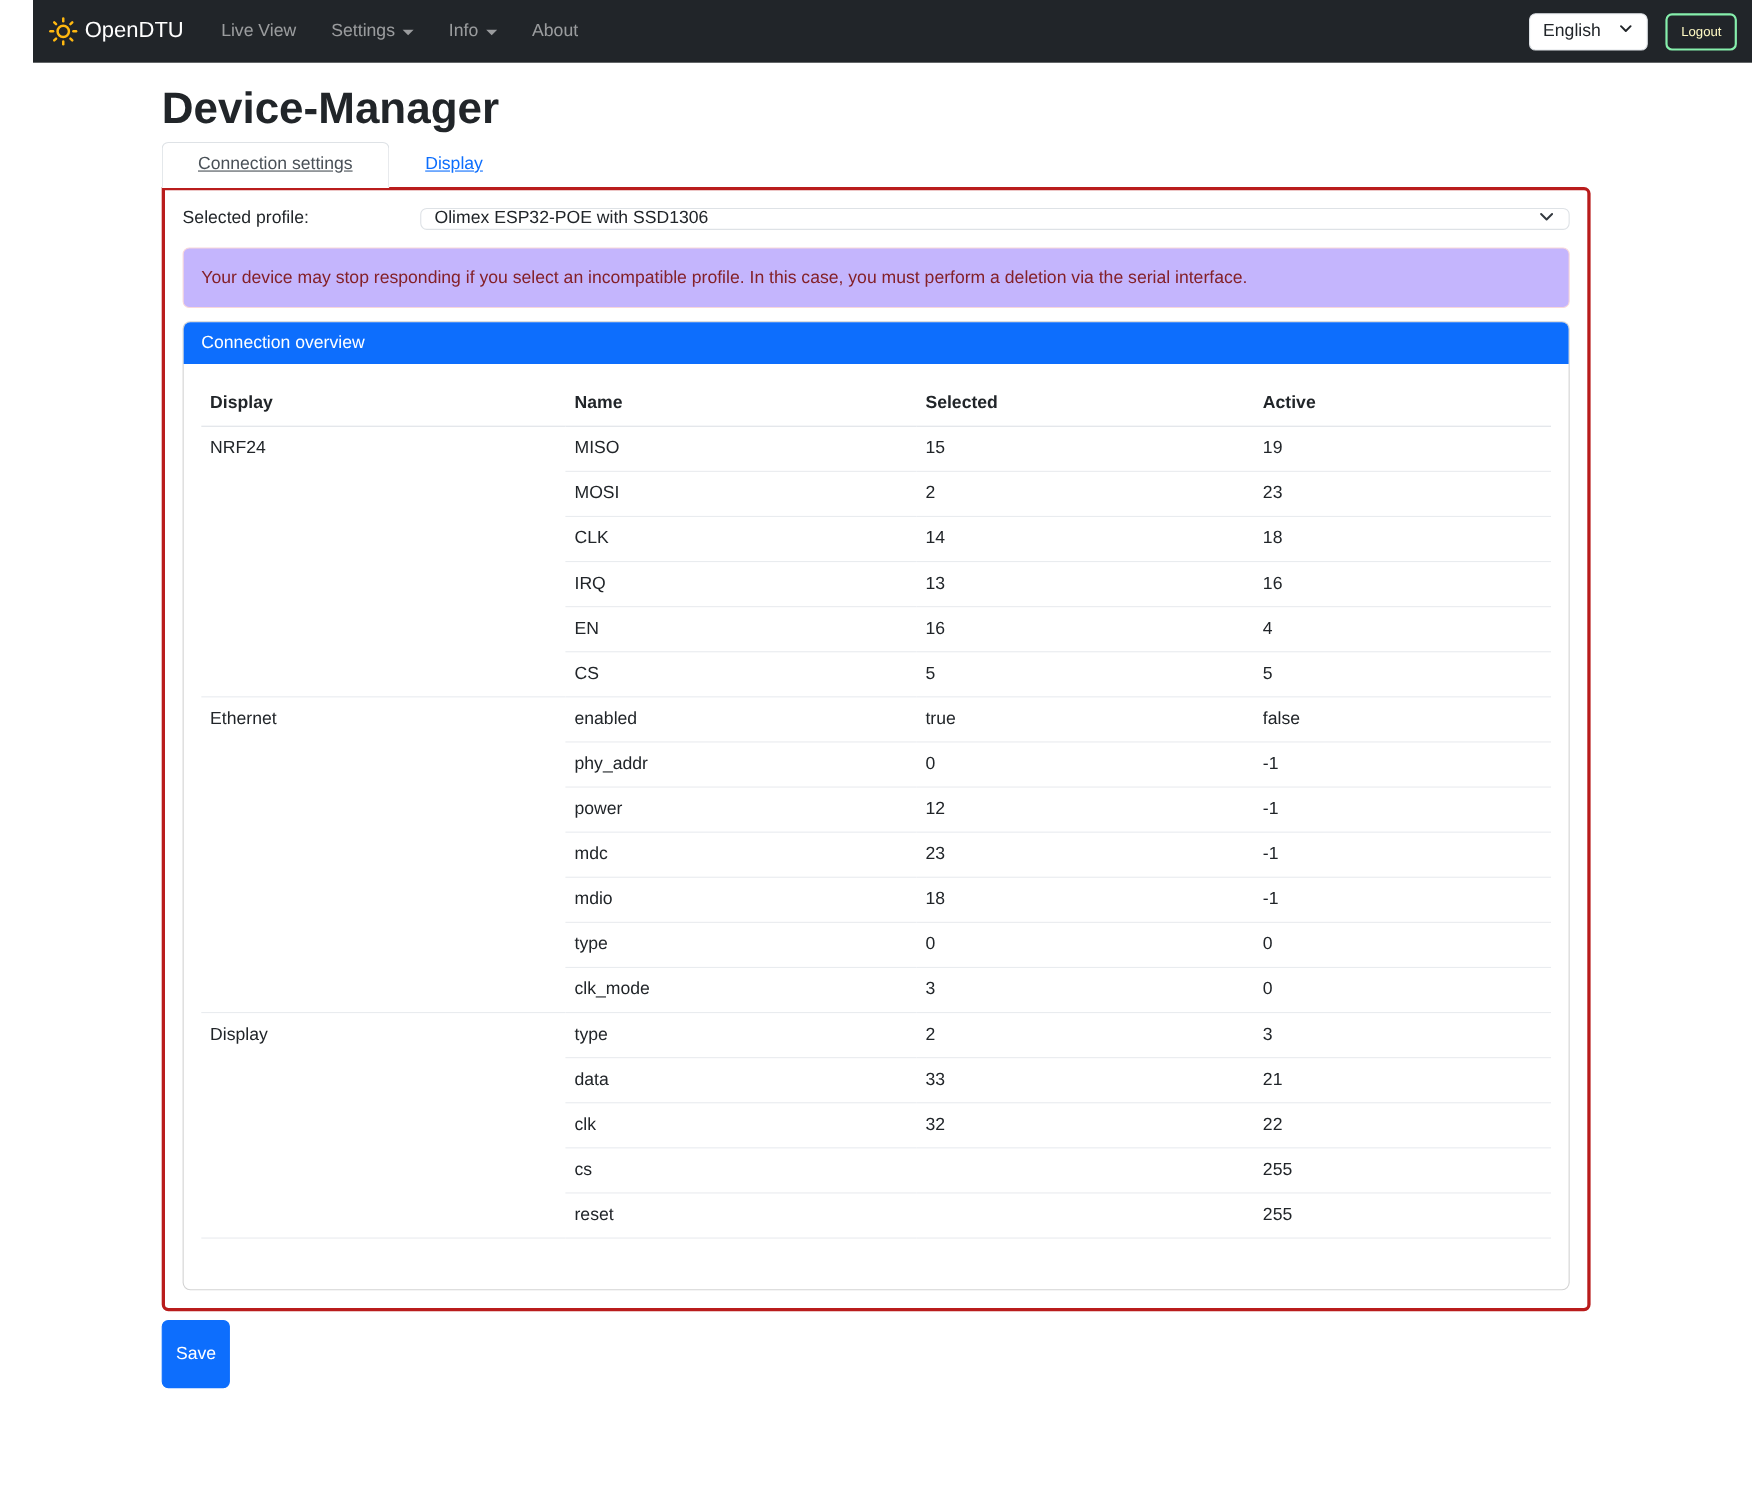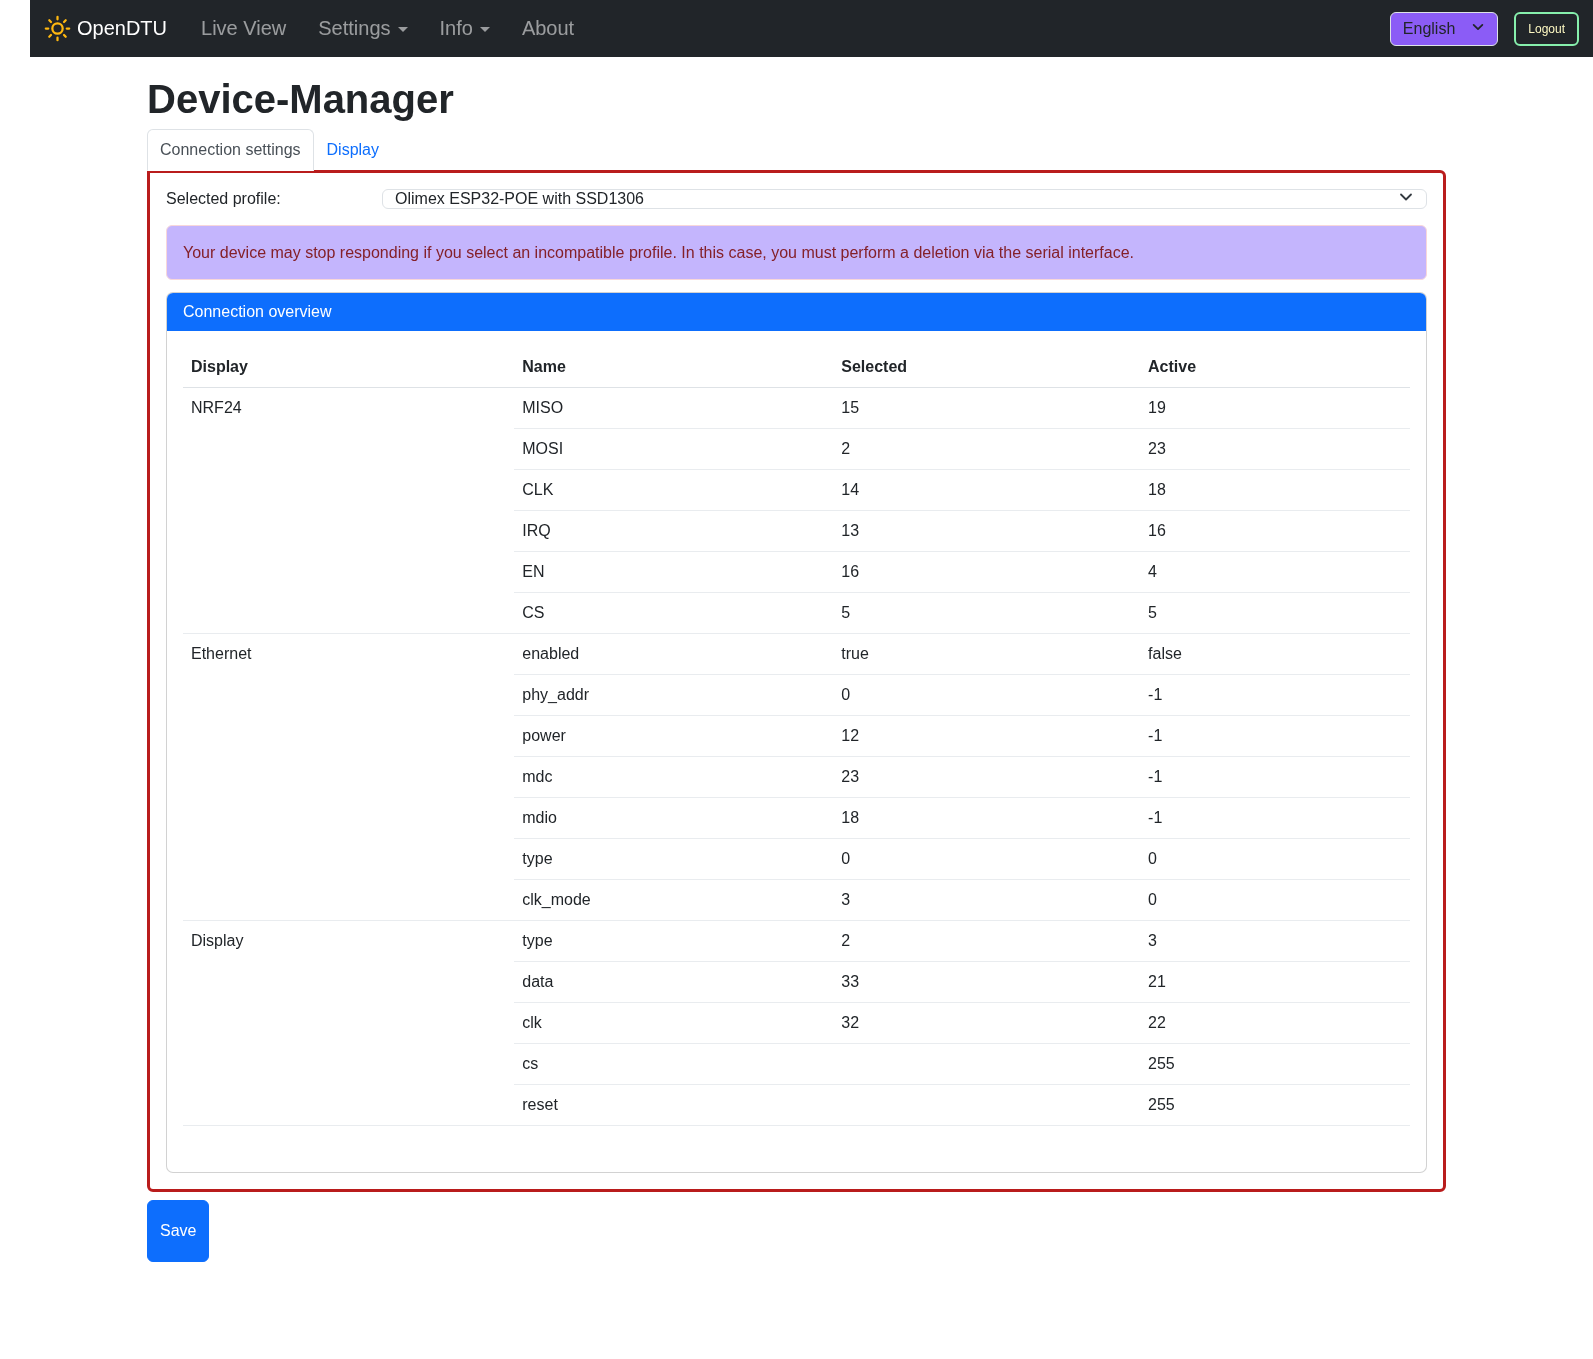--- a/index.html
+++ b/index.html
@@ -14,47 +14,47 @@
   .navbar {
     height: 57px; background: #212529; display: flex; align-items: center;
     padding: 0 14px;
     margin-left: 30px;
   }
   .brand { display: flex; align-items: center; gap: 6px; color: #fff; font-size: 20px; font-weight: 500; text-decoration: none; cursor: pointer; }
   .brand svg { display: block; }
   .nav-links { display: flex; align-items: center; margin-left: 18px; gap: 0; }
   .nav-link {
     color: rgba(255,255,255,.55); padding: 8px 16px; cursor: pointer;
-    display: flex; align-items: center; gap: 7px; font-size: 20px;
+    display: flex; align-items: center; gap: 7px; font-size: 16px;
   }
   .caret-down {
     width: 0; height: 0; border-left: 5px solid transparent; border-right: 5px solid transparent;
     border-top: 5px solid rgba(255,255,255,.55); display: inline-block; margin-top: 2px;
   }
   .nav-right { margin-left: auto; display: flex; align-items: center; gap: 16px; }
   .lang-select {
-    background: #8b5cf6; color: #212529; border: 1px solid #dee2e6; border-radius: 6px;
+    background: #ffffff; color: #212529; border: 1px solid #dee2e6; border-radius: 6px;
     height: 34px; padding: 0 12px; display: flex; align-items: center; gap: 16px;
     cursor: pointer; font-size: 16px;
   }
   .logout-btn {
     background: transparent; color: #fef9c3; border: 2px solid #86efac; border-radius: 6px;
     height: 34px; padding: 0 12px; font-size: 12px; cursor: pointer;
     font-family: inherit;
   }
 
   
   .container { width: 1299px; margin-left: 147px; }
   h1.page-title { font-size: 40px; font-weight: 600; margin-top: 18px; line-height: 48px; color: #212529; }
 
   .tabs { display: flex; margin-top: 6px; position: relative; z-index: 2; }
   .tab {
-    font-size: 16px; padding: 8px 12px; line-height: 24px; cursor: pointer;
+    font-size: 16px; padding: 8px 32px; line-height: 24px; cursor: pointer;
     border: 1px solid transparent; border-radius: 6px 6px 0 0; background: transparent;
-    font-family: inherit; color: #0d6efd;
+    font-family: inherit; color: #0d6efd; text-decoration: underline;
   }
   .tab.active {
     background: #fff; color: #495057; border-color: #dee2e6 #dee2e6 #fff #dee2e6;
   }
 
   .tab-content {
     border: 3px solid #b91c1c; border-radius: 0 6px 6px 6px;
     padding: 16px; margin-top: -1px; background: #fff; position: relative; z-index: 1;
   }
 

